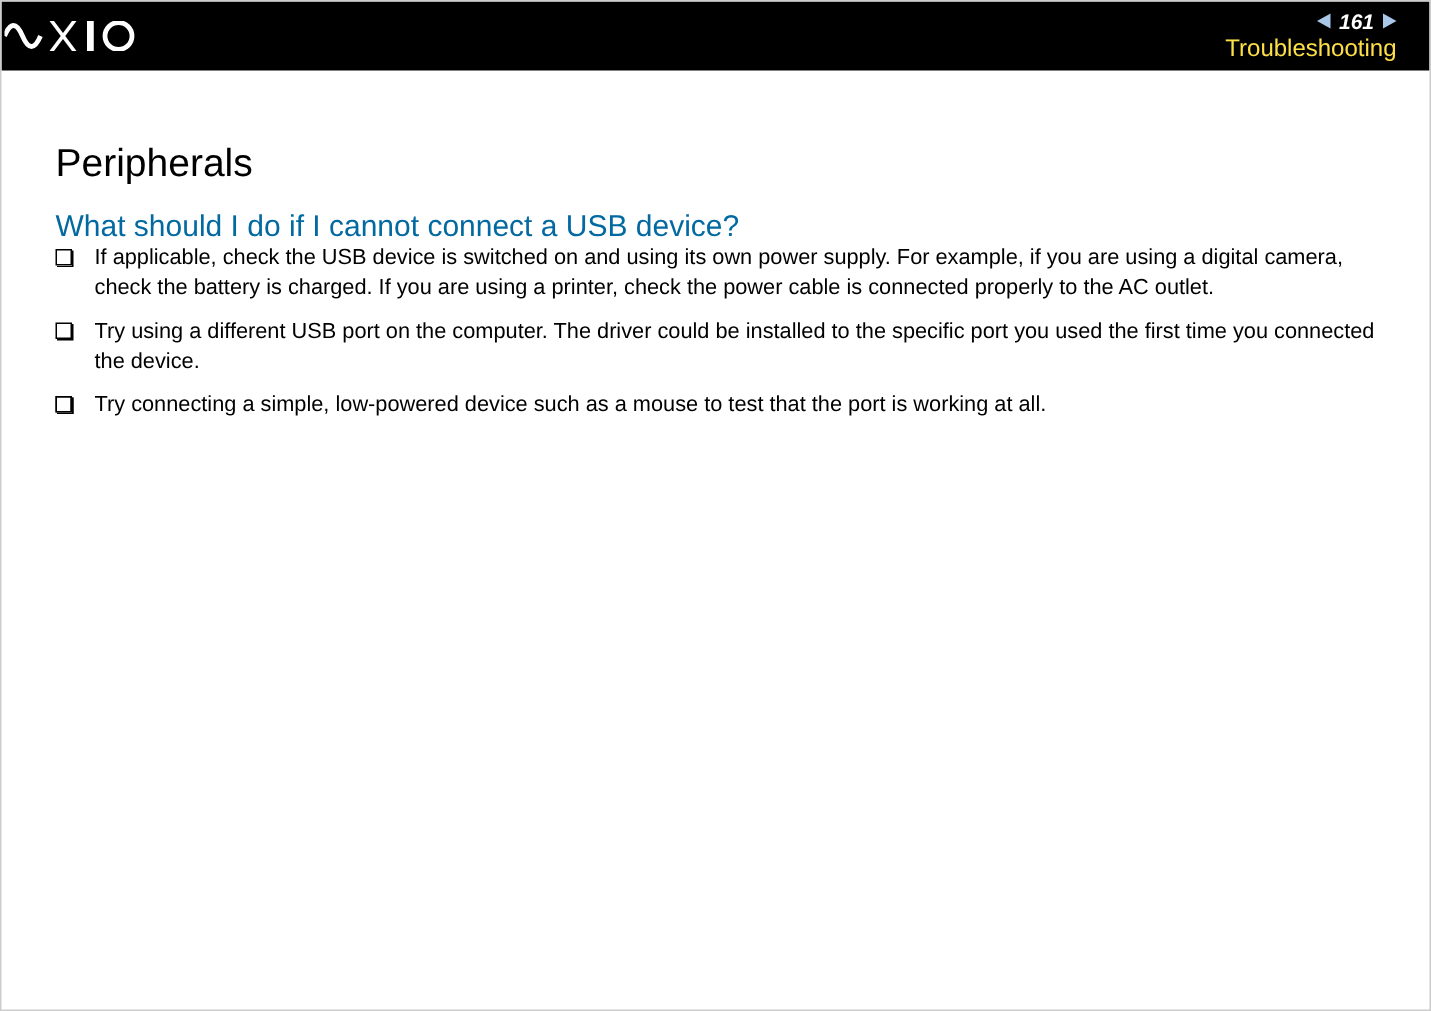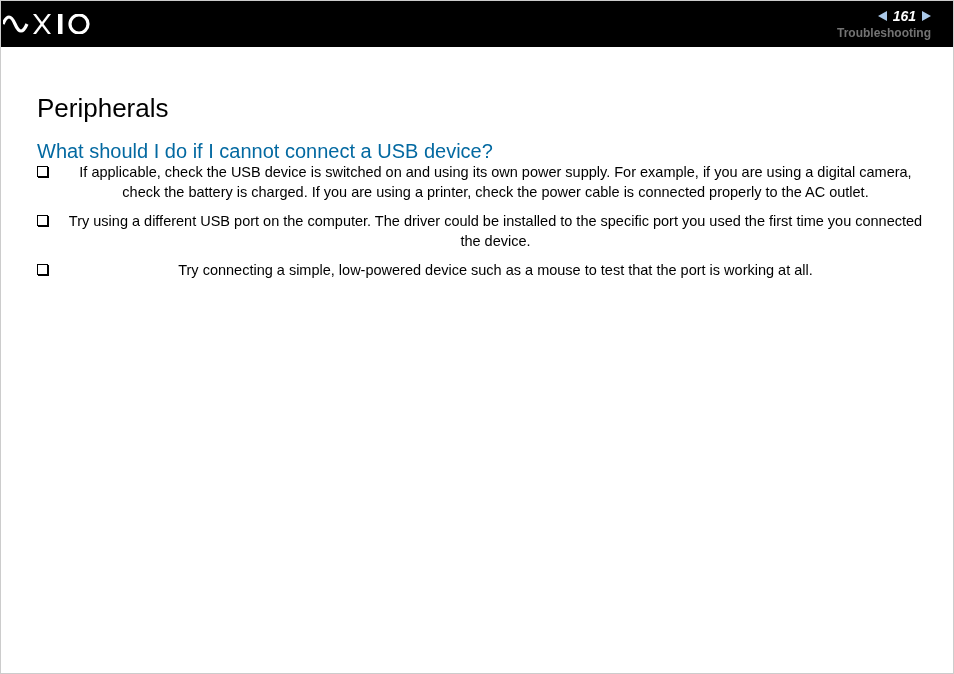--- a/index.html
+++ b/index.html
@@ -40,40 +40,39 @@
   }
   .arrow-left { border-right: 9px solid #a9c8e8; }
   .arrow-right { border-left: 9px solid #a9c8e8; }
   .page-num {
     color: #fff;
     font-style: italic;
     font-weight: bold;
     font-size: 14px;
   }
   .section-label {
-    color: #737373;
-    font-size: 12px;
-    font-weight: bold;
+    color: #fde047;
+    font-size: 16px;
+    font-weight: normal;
   }
   .content {
     padding: 46px 25px 0 36px;
   }
   .page-title {
     font-size: 26px;
     font-weight: 400;
     margin-bottom: 16px;
   }
   .subheading {
     font-size: 20px;
     color: #0369a1;
     font-weight: 400;
   }
   .list {
     list-style: none;
-    text-align: center;
   }
   .list li {
     font-size: 14.5px;
     line-height: 1.35;
     margin-bottom: 10px;
     padding-left: 26px;
     position: relative;
   }
   .bullet-box {
     position: absolute;

